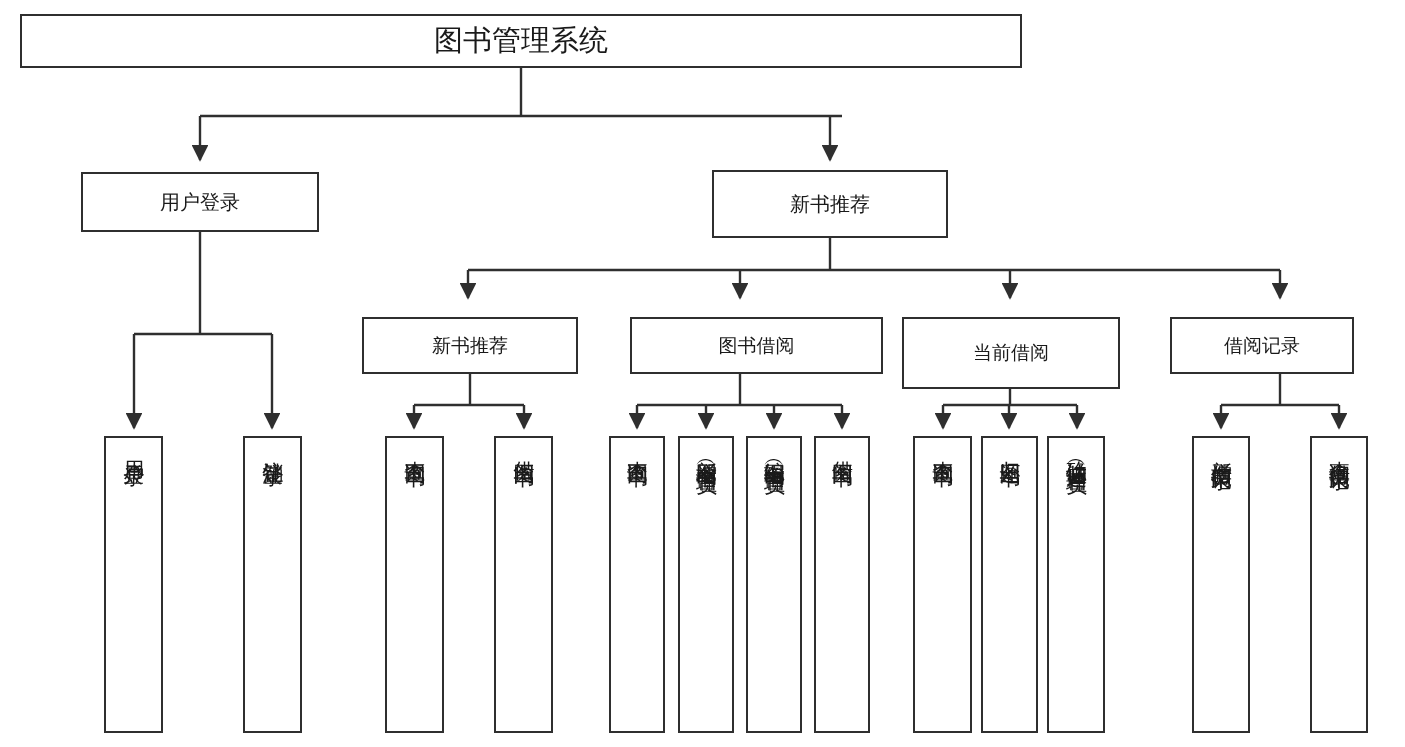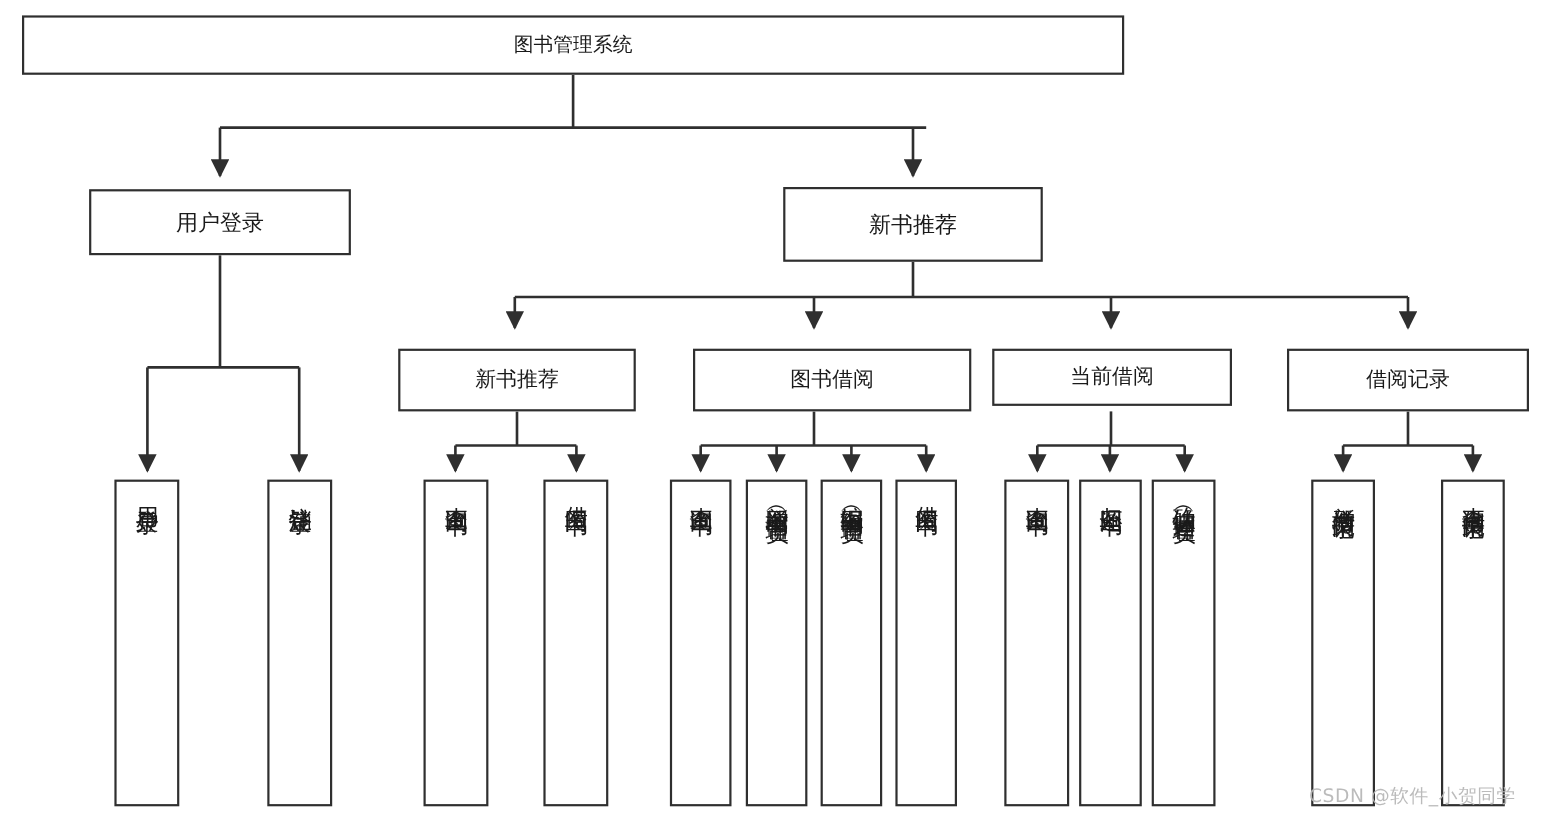--- a/index.html
+++ b/index.html
@@ -36,21 +36,21 @@
     justify-content: center;
     color: #1a1a1a;
     z-index: 2;
   }
   .node .label {
     display: block;
     text-align: center;
     line-height: 1.15;
     white-space: nowrap;
   }
-  .node-root .label { font-size: 18px; }
+  .node-root .label { font-size: 29px; }
   .node-l1 .label { font-size: 20px; }
   .node-l2 .label { font-size: 19px; }
   .node-leaf {
     padding: 6px 0;
     align-items: flex-start;
   }
   .node-leaf .label {
     writing-mode: vertical-rl;
     text-orientation: upright;
     font-size: 21px;
@@ -132,24 +132,24 @@
   <div class="node node-l1" style="left:712px; top:170px; width:236px; height:68px;">
     <span class="label">新书推荐</span>
   </div>
 
   <div class="node node-l2" style="left:362px; top:317px; width:216px; height:57px;">
     <span class="label">新书推荐</span>
   </div>
   <div class="node node-l2" style="left:630px; top:317px; width:253px; height:57px;">
     <span class="label">图书借阅</span>
   </div>
-  <div class="node node-l2" style="left:902px; top:317px; width:218px; height:52px;">
+  <div class="node node-l2" style="left:902px; top:317px; width:218px; height:72px;">
     <span class="label">当前借阅</span>
   </div>
-  <div class="node node-l2" style="left:1170px; top:317px; width:220px; height:57px;">
+  <div class="node node-l2" style="left:1170px; top:317px; width:184px; height:57px;">
     <span class="label">借阅记录</span>
   </div>
 
   <div class="node node-leaf" style="left:104px; top:436px; width:59px; height:297px;">
     <span class="label">用户登录</span>
   </div>
   <div class="node node-leaf" style="left:243px; top:436px; width:59px; height:297px;">
     <span class="label">注销登录</span>
   </div>
 
@@ -183,15 +183,14 @@
     <span class="label">确认归还（管理员）</span>
   </div>
 
   <div class="node node-leaf" style="left:1192px; top:436px; width:58px; height:297px;">
     <span class="label">新增借阅记录</span>
   </div>
   <div class="node node-leaf" style="left:1310px; top:436px; width:58px; height:297px;">
     <span class="label">查询借阅记录</span>
   </div>
 
-  <div class="watermark" style="left:1190px; top:712px;">CSDN @软件_小贺同学</div>
 
 </div>
 
 </body></html>

